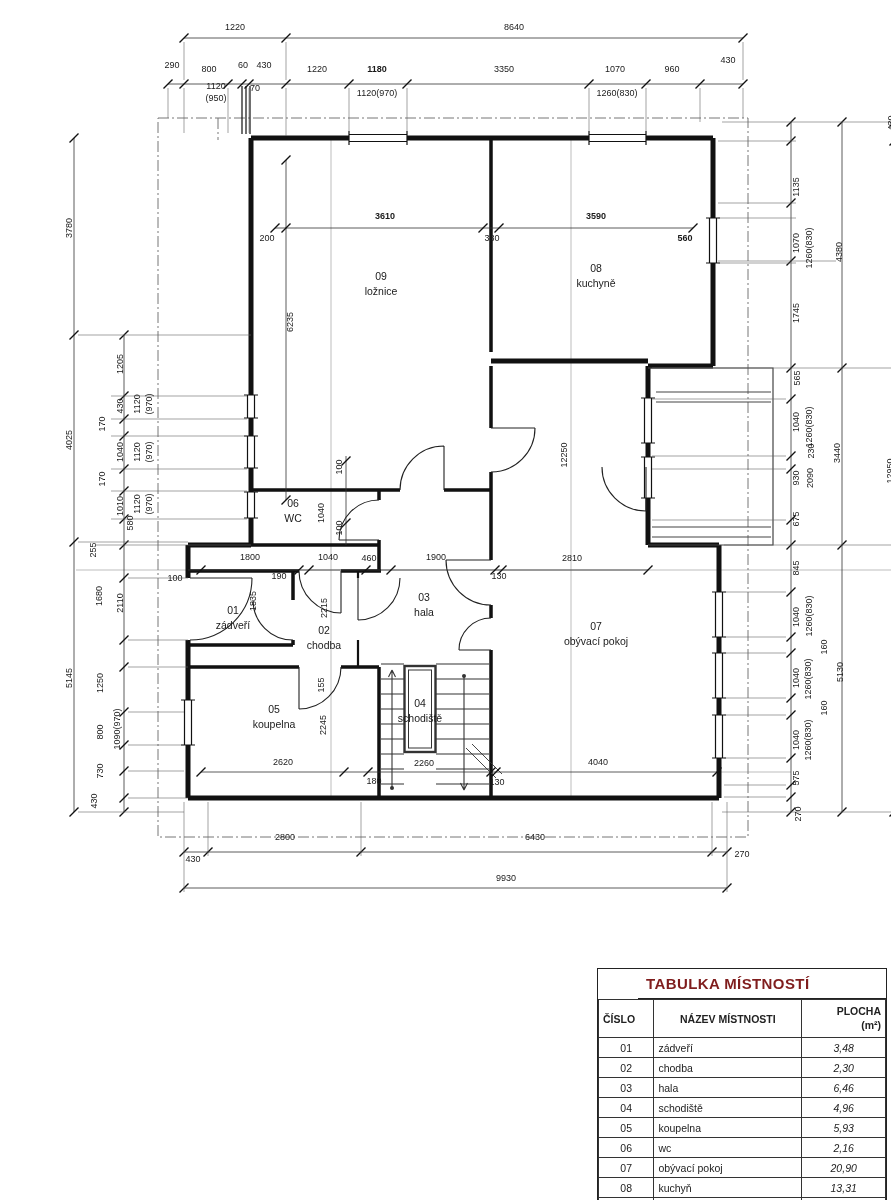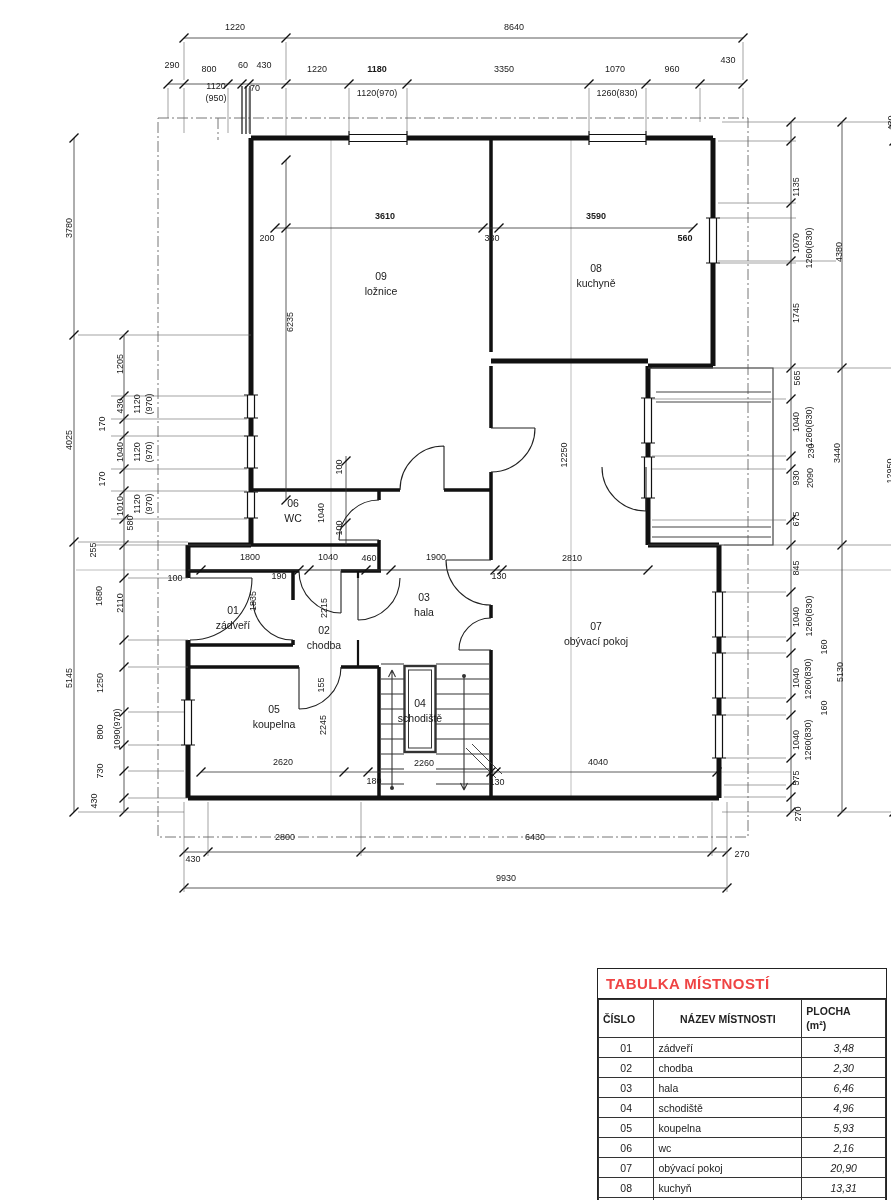--- a/index.html
+++ b/index.html
@@ -1,26 +1,26 @@
 <!DOCTYPE html>
 <html><head>
 <meta charset="utf-8">
 <style>
   html,body{margin:0;padding:0;background:#fff;}
   body{width:891px;height:1200px;position:relative;font-family:"Liberation Sans",sans-serif;}
   #plan-wrap{position:absolute;left:8px;top:0;width:891px;height:940px;padding-left:28px;}
   svg text{fill:#1a1a1a;}
   .room-table{position:absolute;left:597px;top:968px;width:288px;border:1.6px solid #222;background:#fff;}
-  .rt-title{font-size:15px;font-weight:bold;color:#ef4444;padding:6px 8px;border-bottom:1.4px solid #222;letter-spacing:.4px;}
+  .rt-title{font-size:15px;font-weight:bold;color:#7f1d1d;padding:6px 8px;border-bottom:1.4px solid #222;letter-spacing:.4px;margin-left:40px;}
   .room-table table{border-collapse:collapse;width:100%;font-size:10.5px;color:#222;}
   .room-table th,.room-table td{border:1px solid #333;padding:1.5px 4px;}
   .room-table thead th{font-weight:bold;font-size:10.5px;height:34px;}
   .th-cislo{width:48px;text-align:left;}
   .th-nazev{width:148px;text-align:center;padding-left:8px;}
-  .th-plocha{width:78px;text-align:left;line-height:1.25;}
+  .th-plocha{width:78px;text-align:right;line-height:1.25;}
   .td-cislo{text-align:center;height:16px;}
   .td-nazev{text-align:left;padding-left:8px;}
   .td-plocha{text-align:center;font-style:italic;}
 </style>
 </head>
 <body>
 
 <div id="plan-wrap">
 <svg id="plan-svg" width="891" height="940" viewBox="0 0 891 940" xmlns="http://www.w3.org/2000/svg">
 

